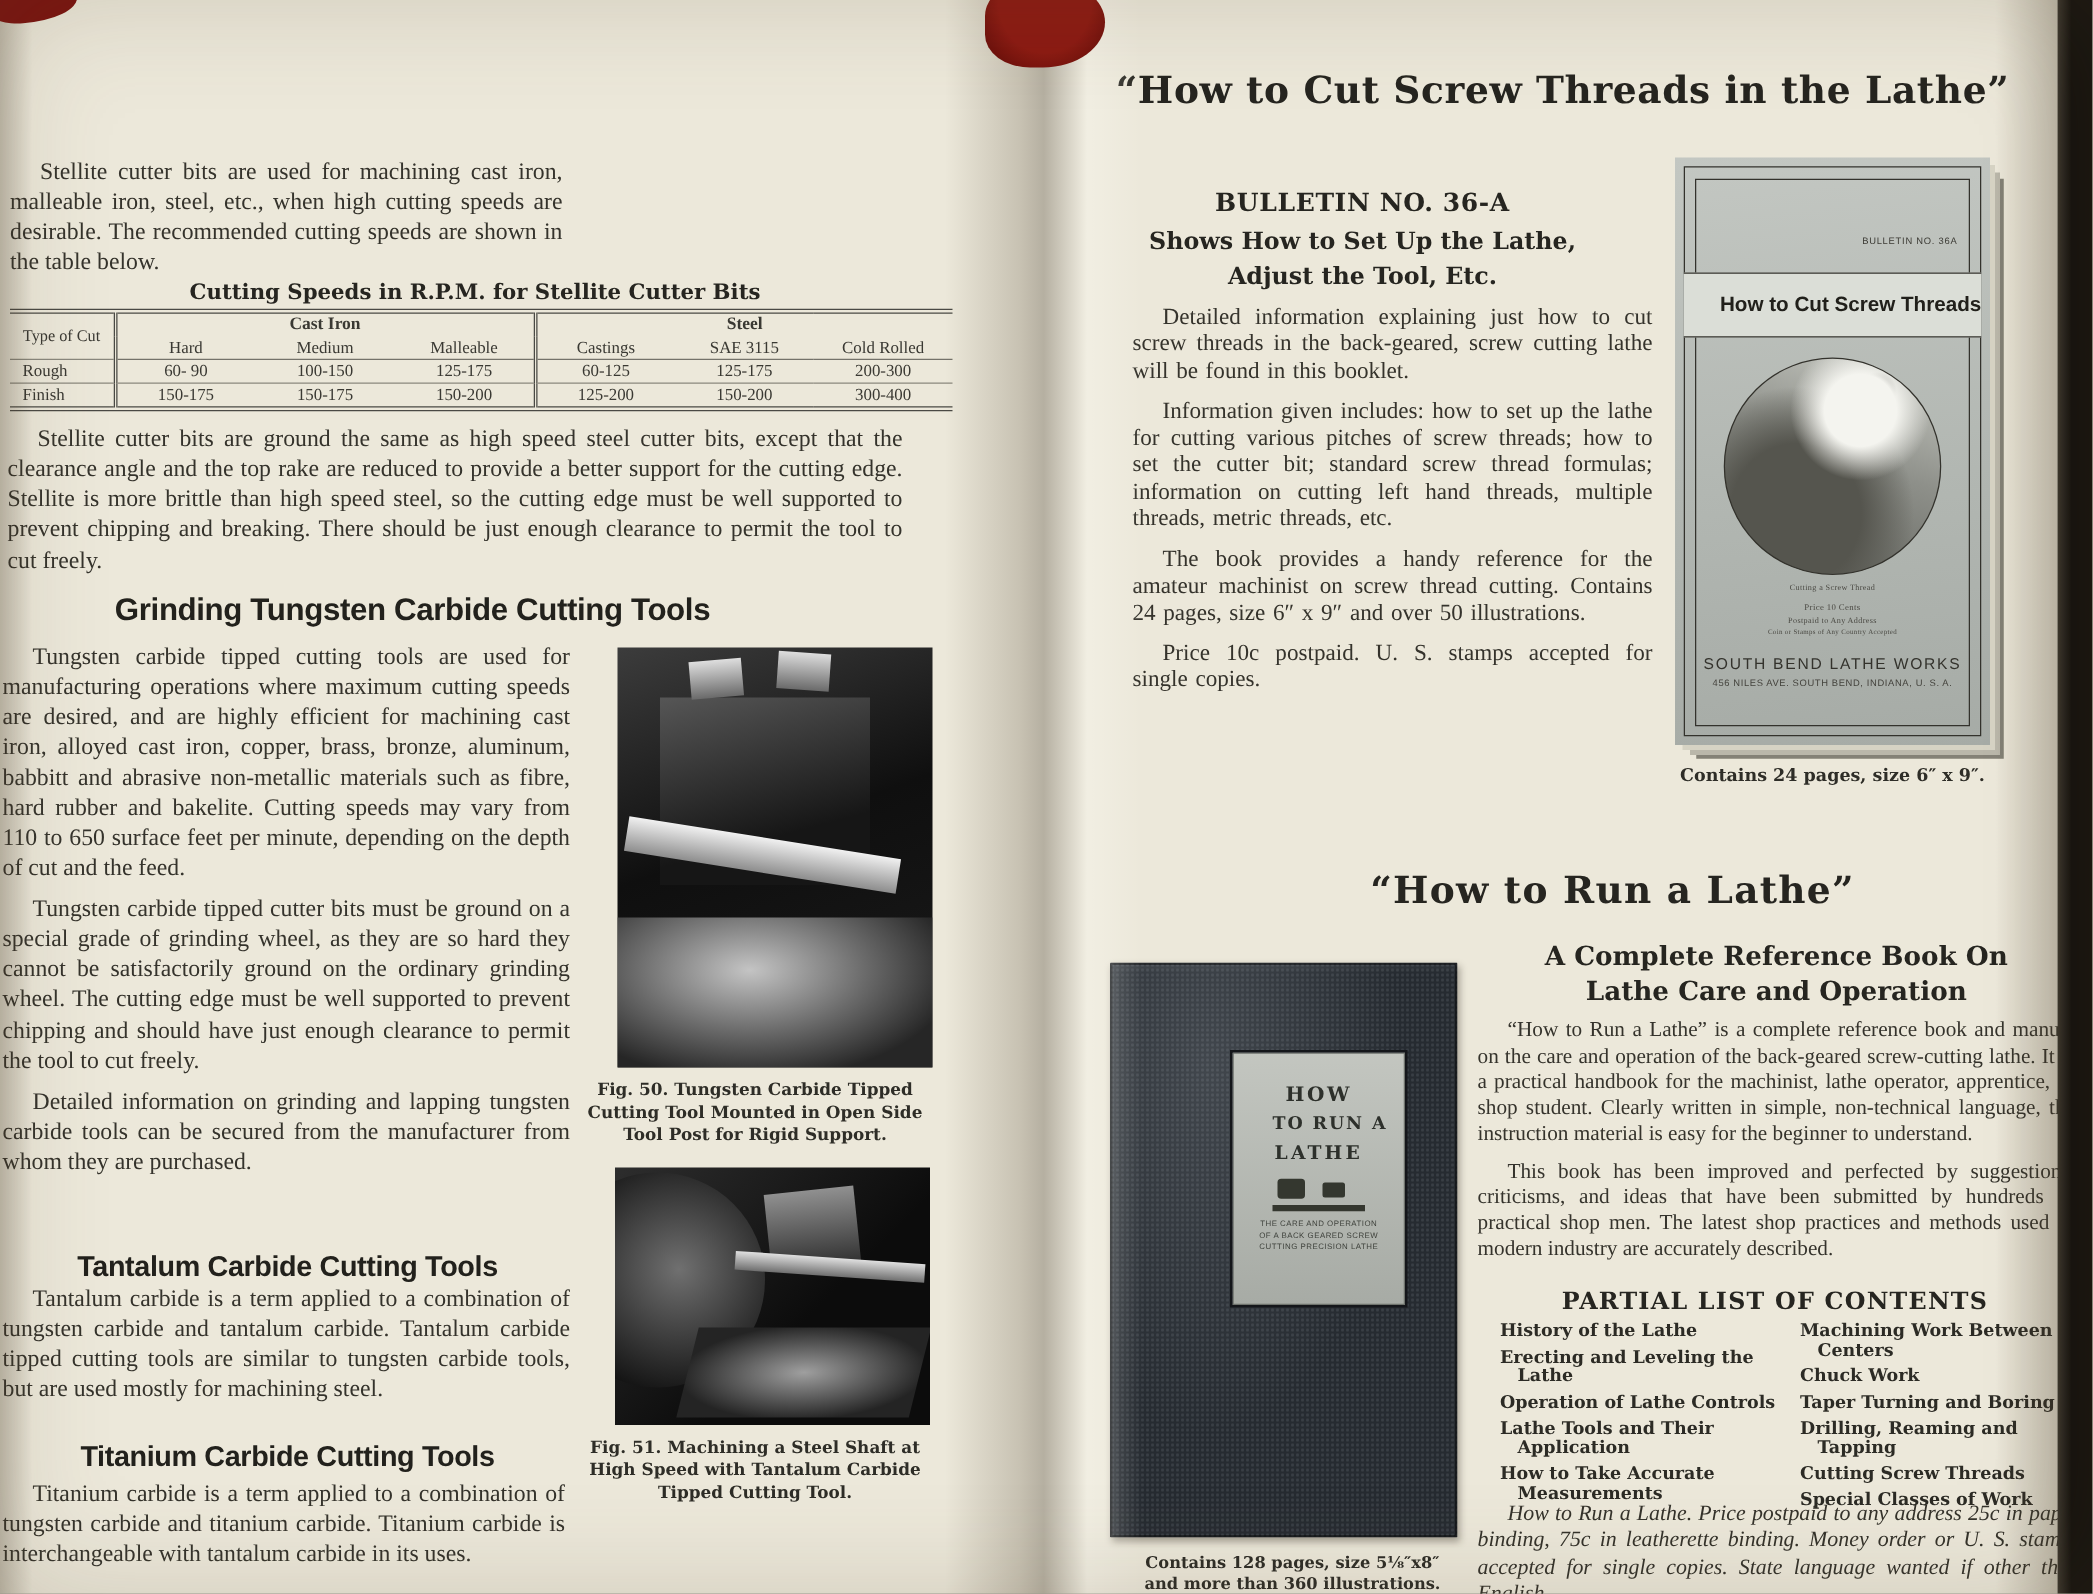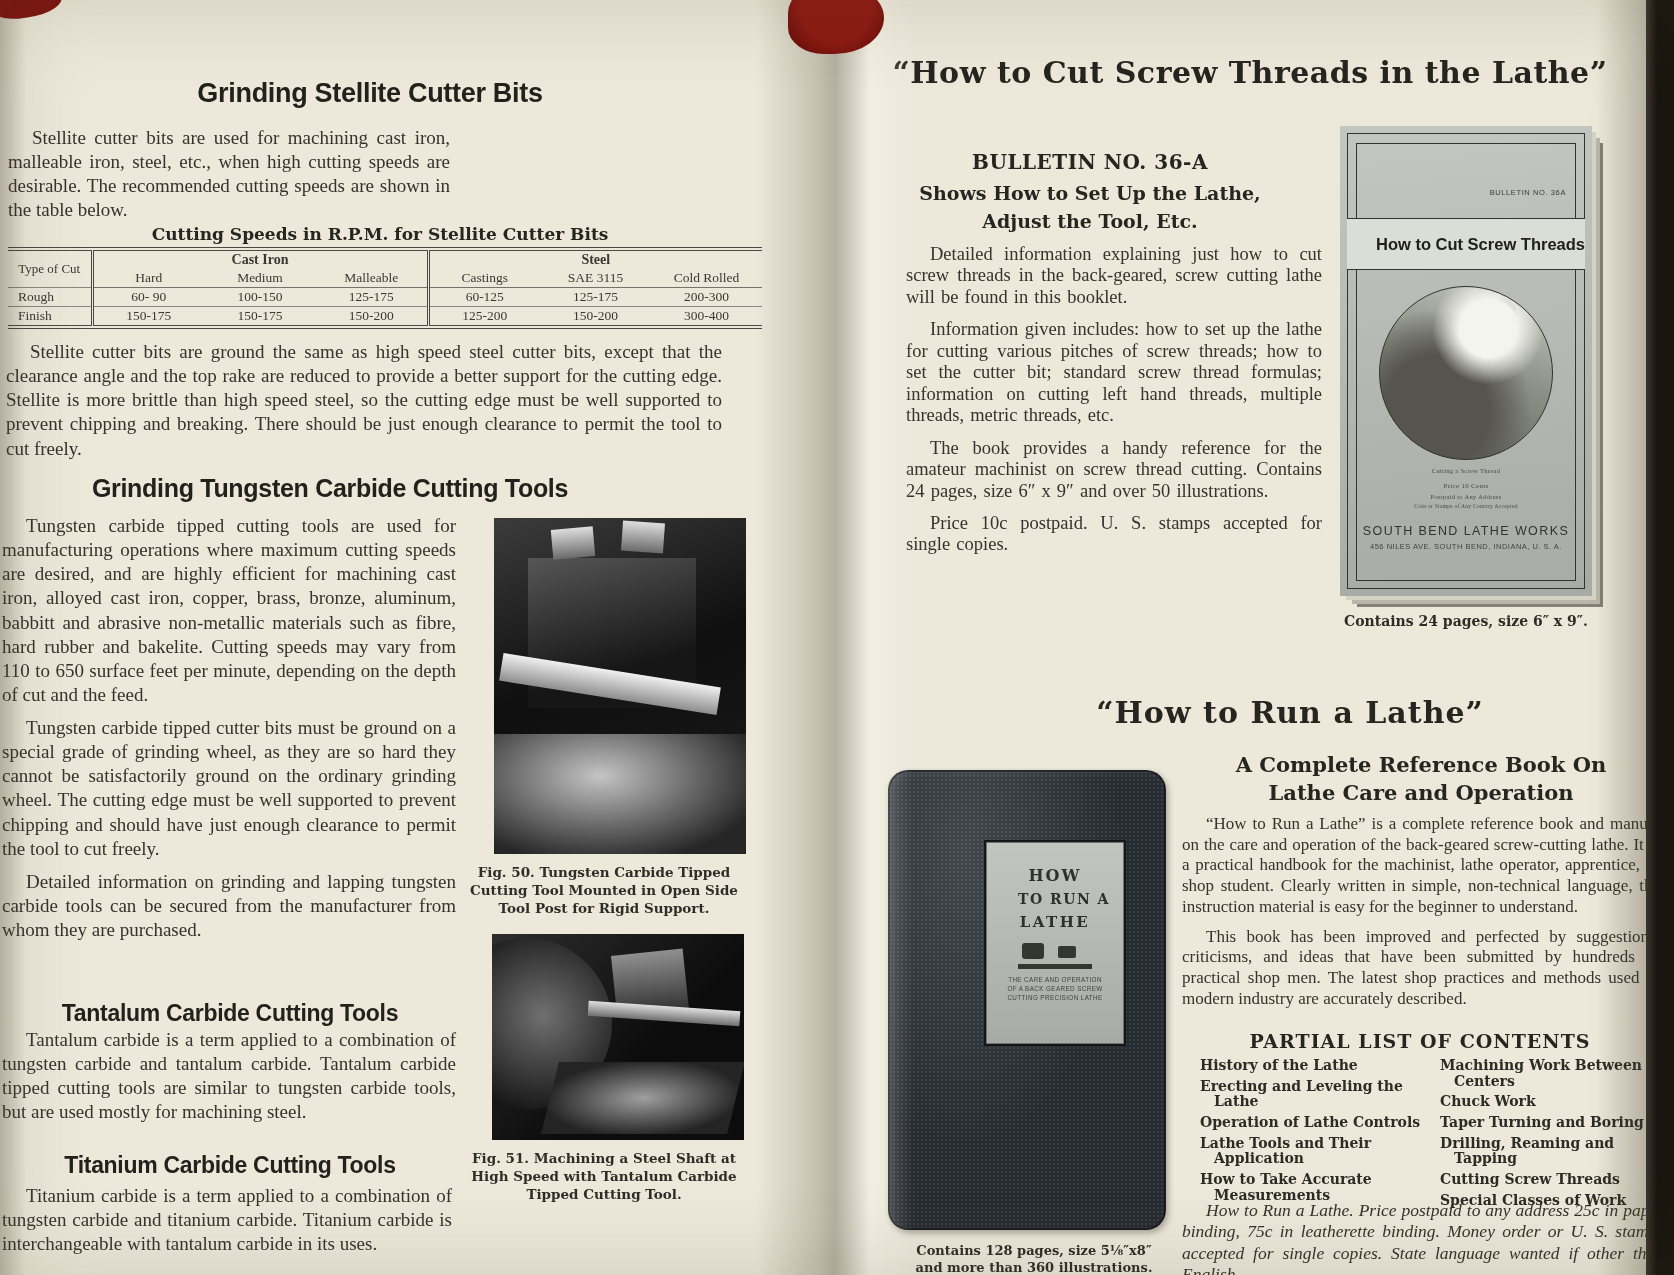--- a/index.html
+++ b/index.html
@@ -55,21 +55,21 @@
               background:radial-gradient(circle at 63% 24%,#f4f4ef 0 17%,rgba(244,244,239,0) 33%),
                          radial-gradient(circle at 71% 15%,#45453f 0 6%,rgba(0,0,0,0) 8%),
                          radial-gradient(ellipse at 33% 72%,#55554e 0 32%,rgba(0,0,0,0) 58%),
                          linear-gradient(200deg,#caccc5 0%,#8e908a 45%,#5d5e58 100%);}
   .b36-tiny{position:absolute;left:0;right:0;text-align:center;font-size:6.5px;line-height:9px;color:#4a4943;letter-spacing:0.3px;}
   .b36-pub{position:absolute;left:0;right:0;top:398px;text-align:center;font-family:"Liberation Sans",sans-serif;
            font-size:12.5px;letter-spacing:1.4px;color:#33322c;}
   .b36-addr{position:absolute;left:0;right:0;top:416px;text-align:center;font-family:"Liberation Sans",sans-serif;
             font-size:7.5px;letter-spacing:0.5px;color:#44433d;}
   
-  .bookdark{border-radius:20px;background-color:#262b31;
+  .bookdark{border-radius:1px;background-color:#262b31;
             background-image:radial-gradient(ellipse at 28% 18%,rgba(225,232,240,0.15),rgba(0,0,0,0) 55%),
                              radial-gradient(rgba(195,205,215,0.12) 1px,rgba(0,0,0,0) 1.4px);
             background-size:100% 100%,4px 4px;
             box-shadow:inset 0 0 0 2px rgba(0,0,0,0.45),inset 3px 3px 8px rgba(255,255,255,0.10),2px 3px 6px rgba(40,35,25,0.35);}
   .plate{position:absolute;left:96px;top:70px;width:138px;height:202px;background:linear-gradient(#c3c6c0,#a7aba5);
          border:2px solid #14161a;box-shadow:inset 0 0 0 1px #6e726c;text-align:center;}
   .plate .pt1{margin-top:24px;font-family:"DejaVu Serif",serif;font-weight:700;font-size:16px;letter-spacing:2px;color:#2d302b;}
   .plate .pt2{font-family:"DejaVu Serif",serif;font-weight:700;font-size:14px;letter-spacing:1.5px;color:#2d302b;margin-top:6px;padding-left:18px;}
   .plate .pt3{font-family:"DejaVu Serif",serif;font-weight:700;font-size:15px;letter-spacing:2.5px;color:#2d302b;margin-top:6px;}
   .lathe-glyph{position:relative;width:74px;height:30px;margin:8px auto 6px auto;}
@@ -89,21 +89,20 @@
                border-radius:46% 54% 58% 42%;}
   .vignette{left:0;top:0;width:1674px;height:1275px;box-shadow:inset 0 0 90px rgba(92,76,48,0.20);pointer-events:none;}
 </style>
 </head>
 <body>
 
 <div id="spread">
 
   <div class="abs" style="left:0;top:0;width:780px;height:1275px;">
 
-    <div class="abs hand" style="left:30px;top:78px;width:680px;font-size:27px;">Grinding Stellite Cutter Bits</div>
 
     <div class="abs para t19" style="left:8px;top:126px;width:442px;">Stellite cutter bits are used for machining cast iron, malleable iron, steel, etc., when high cutting speeds are desirable.  The recommended cutting speeds are shown in the table below.</div>
 
 
     <div class="abs slab" style="left:20px;top:224px;width:720px;font-size:17px;">Cutting Speeds in R.P.M. for Stellite Cutter Bits</div>
 
     <div class="abs tblframe" style="left:8px;top:247px;width:754px;">
       <table class="cut">
         <colgroup>
           <col style="width:84px">

